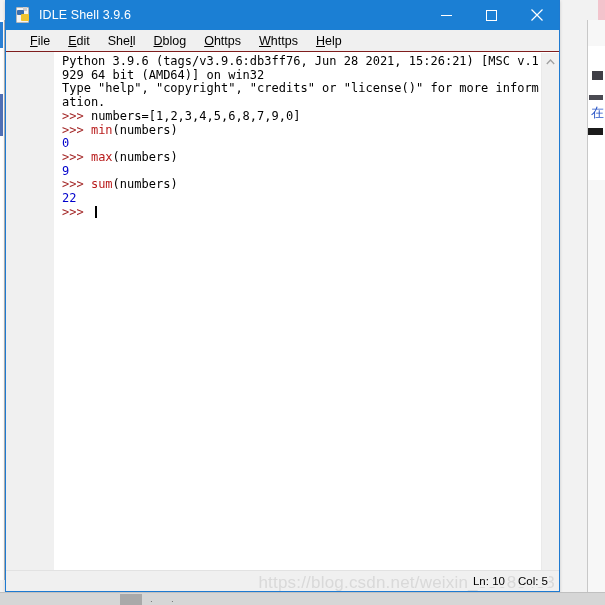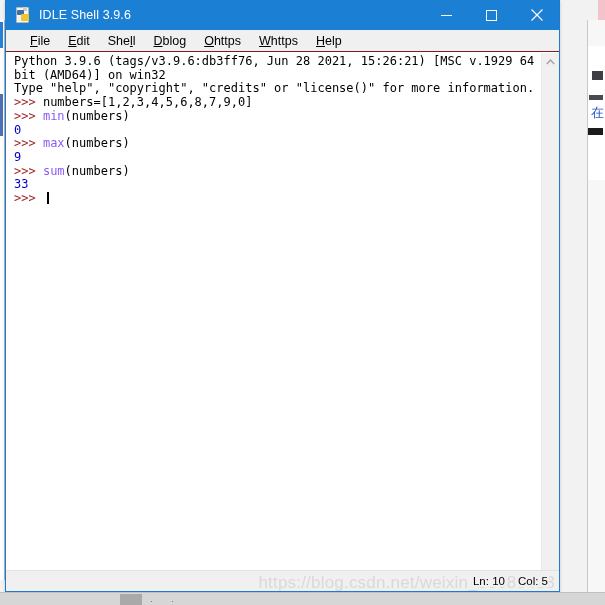--- a/index.html
+++ b/index.html
@@ -220,35 +220,36 @@
   .menu-item u { text-decoration: underline; }
 
   
   .shell-body {
     flex: 1 1 auto;
     display: flex;
     background: #ffffff;
     border-top: 1px solid #ffffff;
     min-height: 0;
     position: relative;
+    margin-left: 48px;
   }
   .shell-text {
     flex: 1 1 auto;
     padding: 2px 0 0 8px;
     font-family: "DejaVu Sans Mono", "Liberation Mono", monospace;
     font-size: 12px;
     line-height: 13.7px;
     color: #000000;
     white-space: pre-wrap;
     word-break: break-all;
     overflow: hidden;
     background: #ffffff;
   }
   .shell-text .prompt  { color: #a52a2a; }
-  .shell-text .builtin { color: #8b5cf6; }
+  .shell-text .builtin { color: #b91c1c; }
   .shell-text .out     { color: #0000cc; }
   .caret {
     display: inline-block;
     width: 2px;
     height: 12px;
     background: #000000;
     vertical-align: -2px;
     margin-left: 4px;
   }
 
@@ -371,21 +372,21 @@
 
     <div class="shell-body">
       <div class="shell-text" id="shell-text">Python 3.9.6 (tags/v3.9.6:db3ff76, Jun 28 2021, 15:26:21) [MSC v.1929 64 bit (AMD64)] on win32
 Type "help", "copyright", "credits" or "license()" for more information.
 <span class="prompt">&gt;&gt;&gt; </span>numbers=[1,2,3,4,5,6,8,7,9,0]
 <span class="prompt">&gt;&gt;&gt; </span><span class="builtin">min</span>(numbers)
 <span class="out">0</span>
 <span class="prompt">&gt;&gt;&gt; </span><span class="builtin">max</span>(numbers)
 <span class="out">9</span>
 <span class="prompt">&gt;&gt;&gt; </span><span class="builtin">sum</span>(numbers)
-<span class="out">33</span>
+<span class="out">22</span>
 <span class="prompt">&gt;&gt;&gt;</span> <span class="caret"></span></div>
 
       <div class="vscroll">
         <div class="vs-arrow">
           <svg width="9" height="6" viewBox="0 0 9 6">
             <path d="M0.8 5 L4.5 1 L8.2 5" stroke="#a0a0a0" stroke-width="1.3" fill="none"></path>
           </svg>
         </div>
         <div class="vs-track"></div>
       </div>

